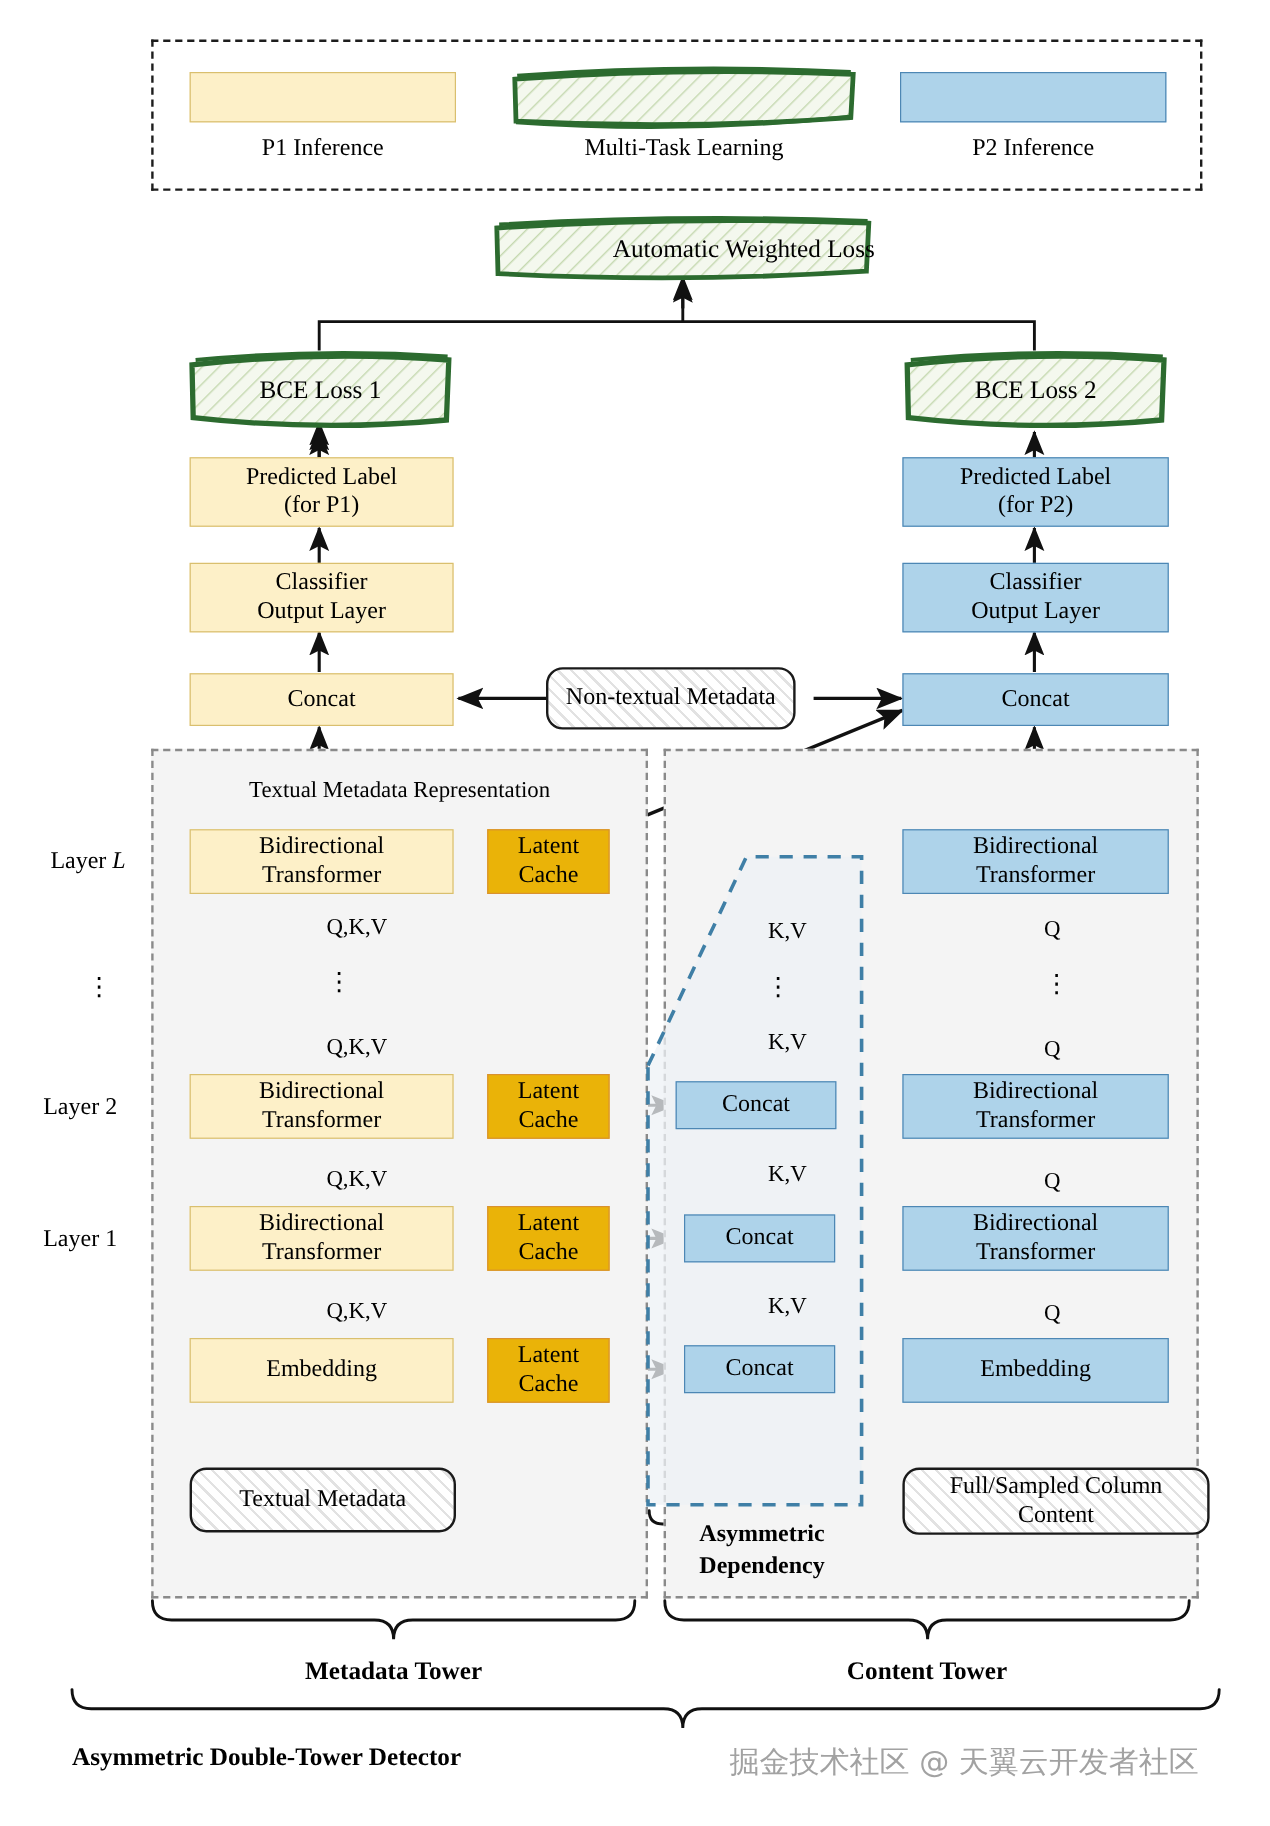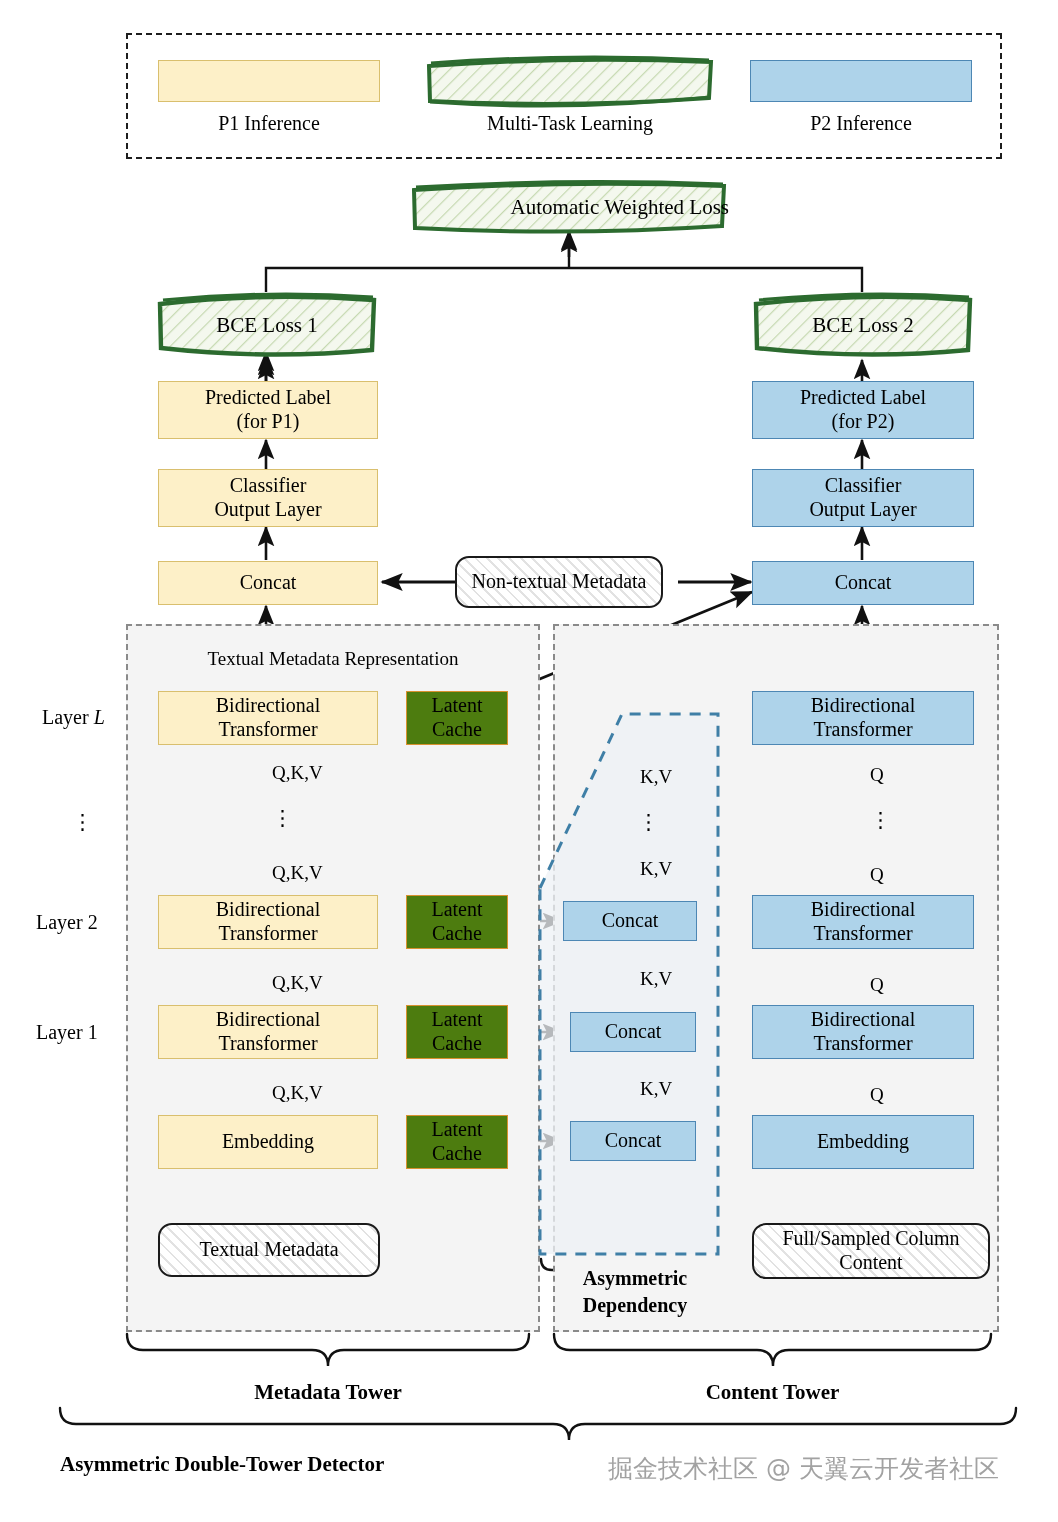--- a/index.html
+++ b/index.html
@@ -6,21 +6,21 @@
   body{width:1058px;height:1522px;position:relative;
        font-family:"Liberation Serif","DejaVu Serif",serif;
        color:#000;overflow:hidden;}
   #stage{position:absolute;inset:0;width:1058px;height:1522px;}
   svg#wires{position:absolute;left:0;top:0;width:1058px;height:1522px;pointer-events:none;}
 
   .box{position:absolute;box-sizing:border-box;display:flex;align-items:center;
        justify-content:center;text-align:left;line-height:1.18;z-index:5;}
   .yellow{background:#fdf0c8;border:1.6px solid #d9bf6e;}
   .blue{background:#aed3ea;border:1.6px solid #4d87b4;}
-  .peach{background:#4d7c0f;border:1.6px solid #d9912f;}
+  .peach{background:#eab308;border:1.6px solid #d9912f;}
   .hatch{background:
      repeating-linear-gradient(45deg,#ffffff 0 6px,#e2e2e2 6px 8px);
      border:2.4px solid #1a1a1a;border-radius:14px;}
 
   .dash-black{position:absolute;box-sizing:border-box;
        border:2.3px dashed #1d1d1d;z-index:1;}
   .dash-grey{position:absolute;box-sizing:border-box;
        border:2px dashed #8a8a8a;background:#f4f4f4;z-index:1;}
   .lbl{position:absolute;z-index:6;white-space:nowrap;}
   .ital{font-style:italic;}
@@ -248,21 +248,21 @@
     <span>Bidirectional</span>
     <span>Transformer</span>
   </div>
   <div class="box blue" style="left:752px;top:1005px;width:222px;height:54px;flex-direction:column;font-size:20px;">
     <span>Bidirectional</span>
     <span>Transformer</span>
   </div>
   <div class="box blue" style="left:752px;top:1115px;width:222px;height:54px;font-size:20px;">
     <span>Embedding</span>
   </div>
-  <div class="box hatch" style="left:752px;top:1223px;width:238px;height:56px;flex-direction:column;font-size:20px;">
+  <div class="box hatch" style="left:752px;top:1223px;width:256px;height:56px;flex-direction:column;font-size:20px;">
     <span>Full/Sampled Column</span>
     <span>Content</span>
   </div>
 
   <div class="box blue" style="left:563px;top:901px;width:134px;height:40px;font-size:20px;">
     <span>Concat</span>
   </div>
   <div class="box blue" style="left:570px;top:1012px;width:126px;height:40px;font-size:20px;">
     <span>Concat</span>
   </div>

